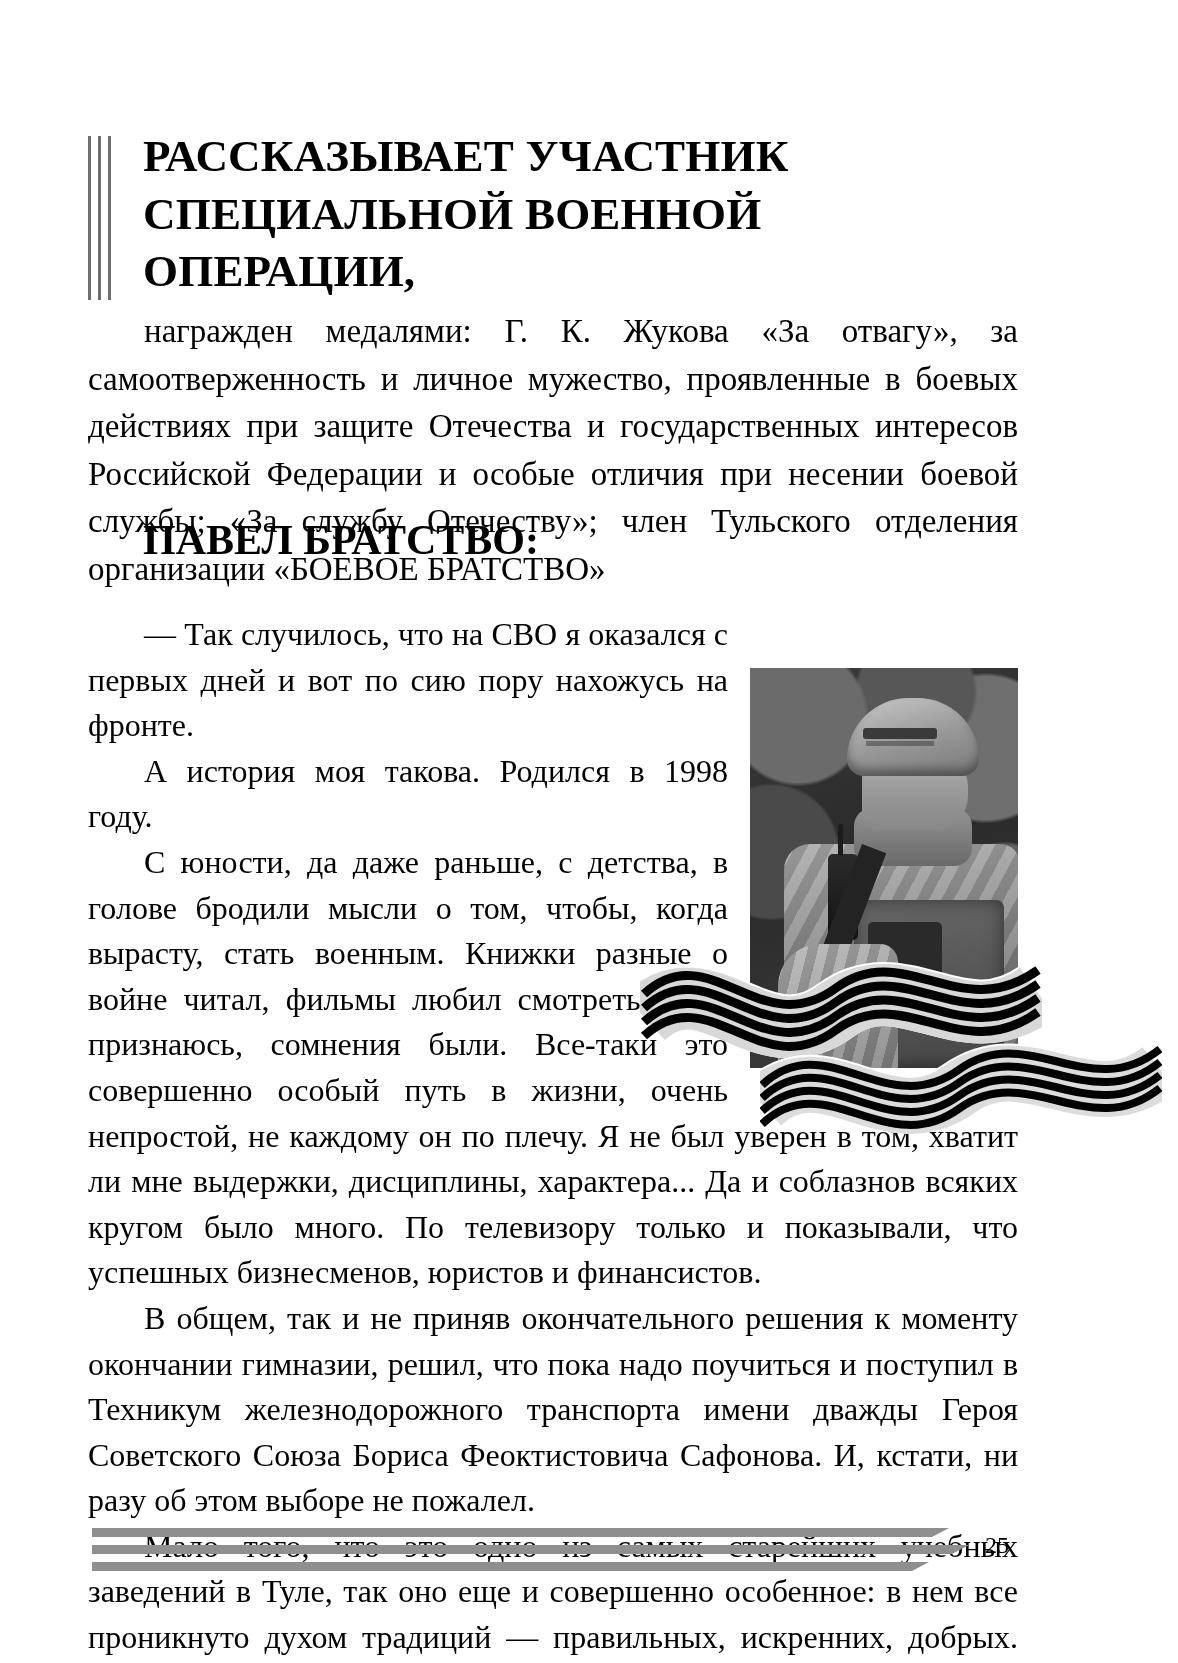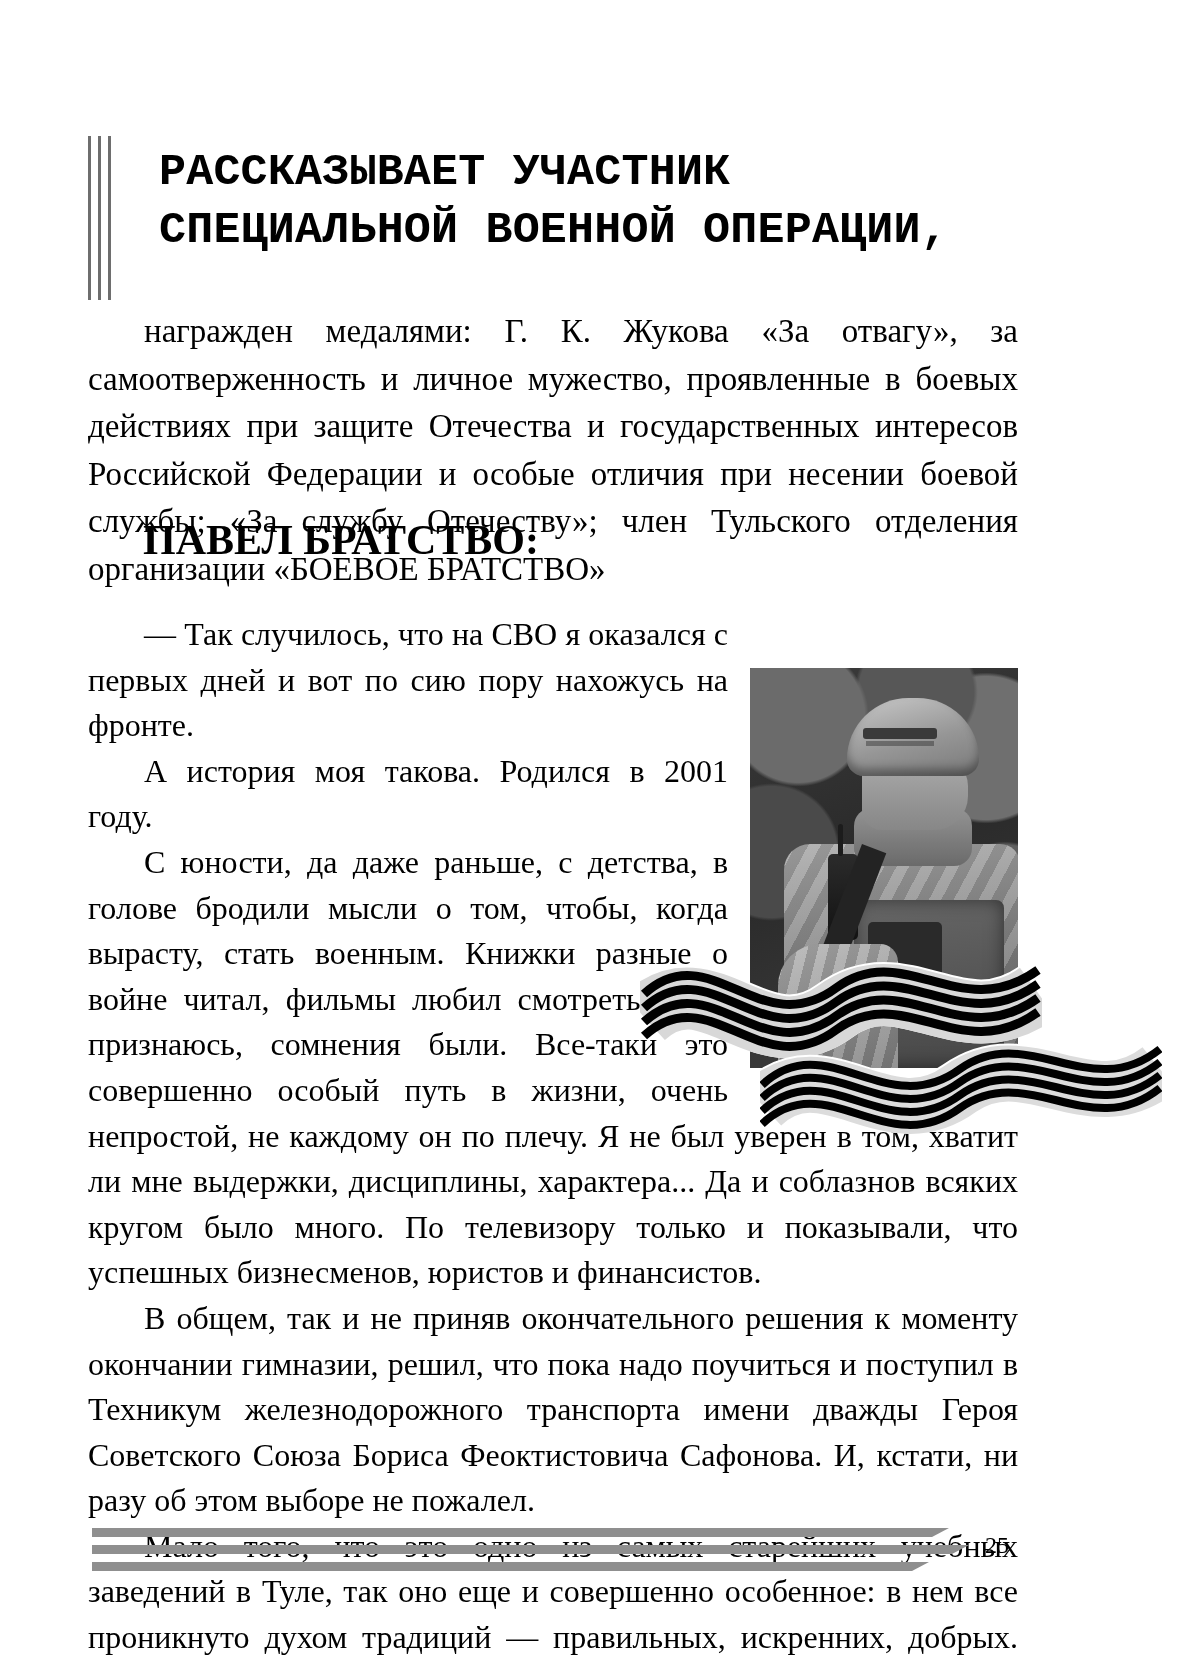--- a/index.html
+++ b/index.html
@@ -36,27 +36,27 @@
     display: flex;
     gap: 7px;
   }
   .title-rules i {
     display: block;
     width: 3px;
     height: 100%;
     background: #6e6e6e;
   }
   .page-title {
-    margin: 16px;
+    margin: 0;
     padding-left: 55px;
     font-size: 45px;
     line-height: 1.28;
     font-weight: bold;
     letter-spacing: 0.2px;
-    font-family: Liberation Mono, monospace;
+    font-family: Liberation Serif, serif;
   }
 
   
   .intro {
     position: absolute;
     left: 88px;
     top: 308px;
     width: 930px;
     font-size: 33px;
     line-height: 1.44;
@@ -327,21 +327,21 @@
           <use href="#wave2" stroke="#dcdcdc" stroke-width="56" transform="translate(0,1)"></use>
           <use href="#wave2" stroke="#000000" stroke-width="8" transform="translate(0,-19)"></use>
           <use href="#wave2" stroke="#000000" stroke-width="8" transform="translate(0,-6)"></use>
           <use href="#wave2" stroke="#000000" stroke-width="8" transform="translate(0,7)"></use>
           <use href="#wave2" stroke="#000000" stroke-width="8" transform="translate(0,20)"></use>
         </g>
       </svg>
     </div>
 
     <p>— Так случилось, что на СВО я оказался с первых дней и вот по сию пору нахожусь на фронте.</p>
-    <p>А история моя такова. Родился в 2001 году.</p>
+    <p>А история моя такова. Родился в 1998 году.</p>
     <p>С юности, да даже раньше, с детства, в голове бродили мысли о том, чтобы, когда вырасту, стать военным. Книжки разные о войне читал, фильмы любил смотреть... Но, признаюсь, сомнения были. Все-таки это совершенно особый путь в жизни, очень непростой, не каждому он по плечу. Я не был уверен в том, хватит ли мне выдержки, дисциплины, характера... Да и соблазнов всяких кругом было много. По телевизору только и показывали, что успешных бизнесменов, юристов и финансистов.</p>
     <p>В общем, так и не приняв окончательного решения к моменту окончании гимназии, решил, что пока надо поучиться и поступил в Техникум железнодорожного транспорта имени дважды Героя Советского Союза Бориса Феоктистовича Сафонова. И, кстати, ни разу об этом выборе не пожалел.</p>
     <p>Мало того, что это одно из самых старейших учебных заведений в Туле, так оно еще и совершенно особенное: в нем все проникнуто духом традиций — правильных, искренних, добрых. Имя дважды Героя</p>
   </div>
 
   <div class="footer">
     <div class="footer-rules">
       <div class="bar b1"></div>
       <div class="bar b2"></div>
       <div class="bar b3"></div>

